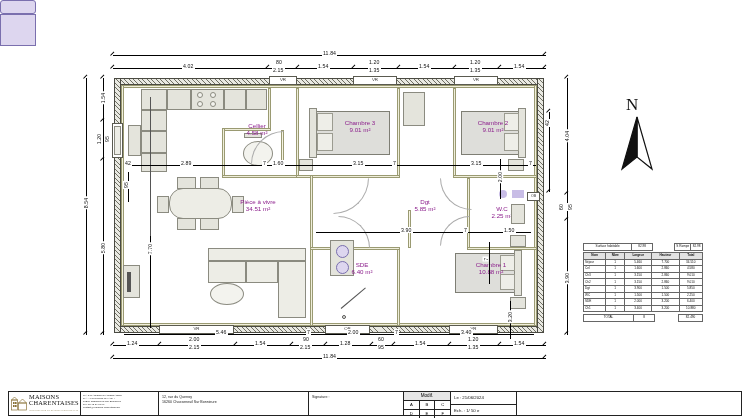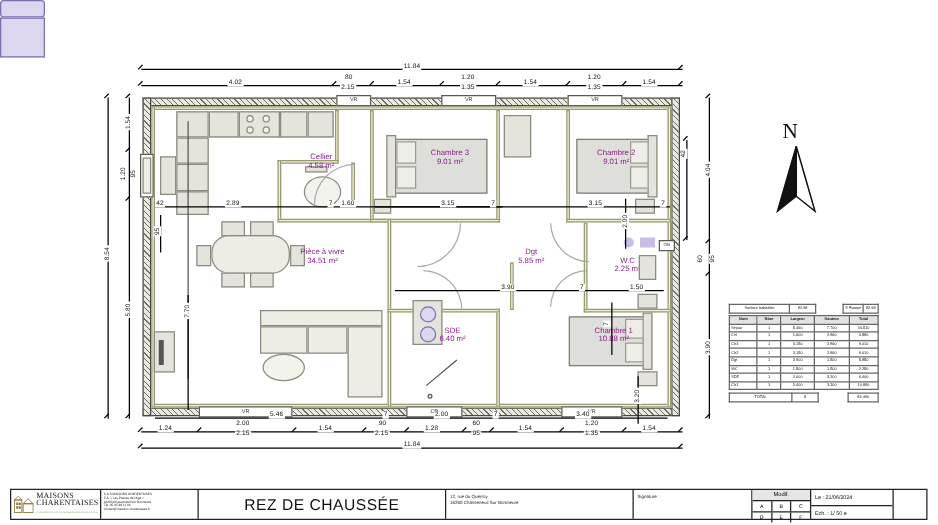--- a/index.html
+++ b/index.html
@@ -529,23 +529,20 @@
     </div>
 
     <div class="cell tb-addr">
       <div>S.A.S MAISONS CHARENTAISES</div>
       <div>Z.A. « Les Plaines de l'Age »</div>
       <div>16260 Chasseneuil Sur Bonnieure</div>
       <div>Tél. 05 45 39 11 66</div>
       <div>contact@maisons-charentaises.fr</div>
     </div>
 
-    <div class="cell tb-title">
-      <span>REZ DE CHAUSSÉE</span>
-    </div>
 
     <div class="cell tb-client">
       <div>12, rue du Querroy</div>
       <div>16260 Chasseneuil Sur Bonnieure</div>
     </div>
 
     <div class="cell tb-sign">
       <span>Signature :</span>
     </div>
 

